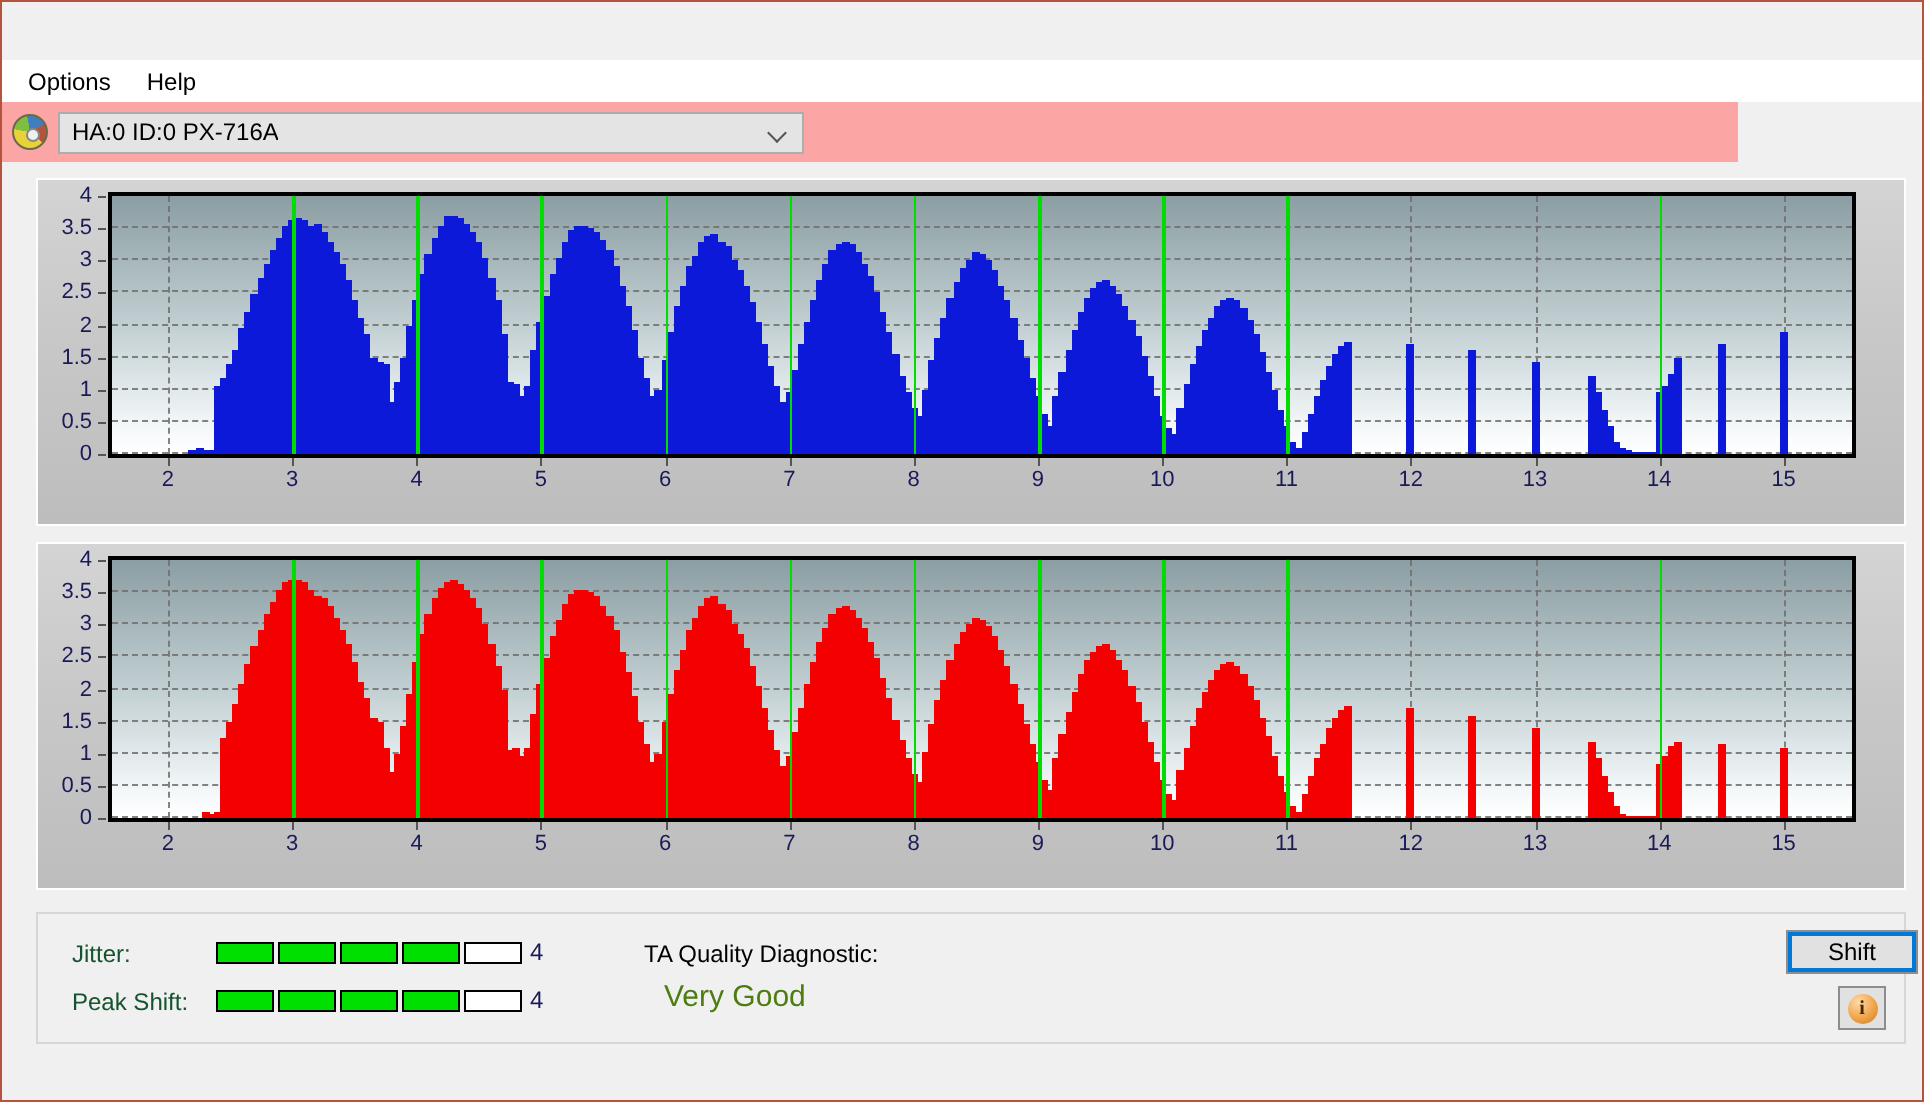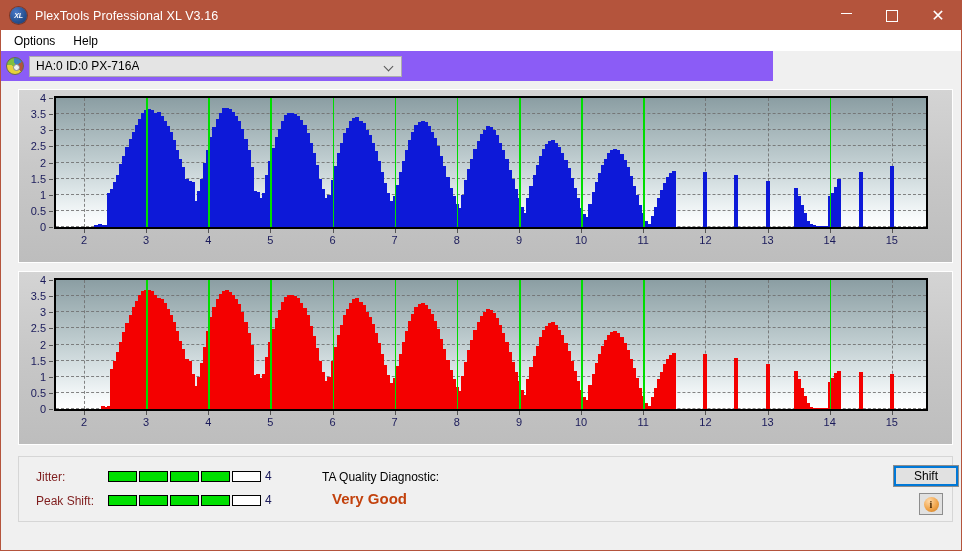--- a/index.html
+++ b/index.html
@@ -43,22 +43,22 @@
     position:absolute;left:0;top:29px;width:960px;height:21px;
     background:#ffffff;display:flex;align-items:center;
   }
   .menu-item{
     font-size:12px;color:#000;padding:2px 8px;margin-left:2px;
   }
   .menu-item:first-child{margin-left:5px;}
 
   
   .toolbar{
-    position:absolute;left:0;top:50px;width:772px;height:30px;
-    background:#8b5cf6;display:flex;align-items:center;
+    position:absolute;left:0;top:50px;width:868px;height:30px;
+    background:#fca5a5;display:flex;align-items:center;
   }
   .disc-icon{
     width:18px;height:18px;border-radius:50%;margin-left:5px;margin-right:5px;
     background:
       conic-gradient(from 210deg,#e7d23a 0deg 70deg,#7fbf3f 70deg 140deg,#3f7fbf 140deg 210deg,#b4543c 210deg 280deg,#e7d23a 280deg 360deg);
     position:relative;border:1px solid #6a6a4a;box-sizing:border-box;
   }
   .disc-icon:after{
     content:"";position:absolute;left:50%;top:50%;width:5px;height:5px;
     margin:-2.5px 0 0 -2.5px;border-radius:50%;background:#f0f0f0;border:1px solid #888;
@@ -134,27 +134,27 @@
   }
   .xtick{
     position:absolute;top:0;width:0;height:4px;border-left:1px solid #555;
   }
 
   
   .infogroup{
     position:absolute;left:17px;top:455px;width:935px;height:66px;
     border:1px solid #d6d6d6;box-sizing:border-box;background:#f0f0f0;
   }
-  .lbl{position:absolute;font-size:12px;color:#7f1d1d;}
+  .lbl{position:absolute;font-size:12px;color:#14532d;}
   .meter{position:absolute;display:flex;gap:2px;}
   .seg{width:29px;height:11px;border:1px solid #000;box-sizing:border-box;background:#ffffff;}
   .seg.on{background:#00e000;}
   .meterval{position:absolute;font-size:12px;color:#1a1a5a;}
   .ta-label{position:absolute;font-size:12px;color:#000;}
-  .ta-value{position:absolute;font-size:15px;font-weight:bold;color:#c2410c;}
+  .ta-value{position:absolute;font-size:15px;font-weight:normal;color:#4d7c0f;}
 
   .start-btn{
     position:absolute;left:874px;top:8px;width:66px;height:22px;
     background:#e1e1e1;border:1px solid #8d8d8d;box-sizing:border-box;
     outline:2px solid #0078d7;outline-offset:-3px;
     display:flex;align-items:center;justify-content:center;
     font-size:12px;color:#000;
   }
   .info-btn{
     position:absolute;left:900px;top:36px;width:24px;height:22px;
@@ -174,35 +174,20 @@
     background:#ffffff;border:1px solid #9a9a9a;box-sizing:border-box;
     display:flex;align-items:center;
   }
   .status-text{font-size:12px;color:#f02020;padding-left:6px;}
 </style>
 </head>
 <body>
 
 <div id="app">
 
-  <div class="titlebar">
-    <div class="app-icon">XL</div>
-    <div class="title-text">PlexTools Professional XL V3.16</div>
-    <div class="win-btns">
-      <div class="win-btn min">
-          <span></span>
-        </div>
-      <div class="win-btn max">
-          <span></span>
-        </div>
-      <div class="win-btn close">
-          <span>✕</span>
-        </div>
-    </div>
-  </div>
 
   <div class="menubar">
     <div class="menu-item">Options</div>
     <div class="menu-item">Help</div>
   </div>
 
   <div class="toolbar">
     <div class="disc-icon"></div>
     <div class="combo" id="combo-drive">
       <span class="ctext">HA:0 ID:0  PX-716A</span>

